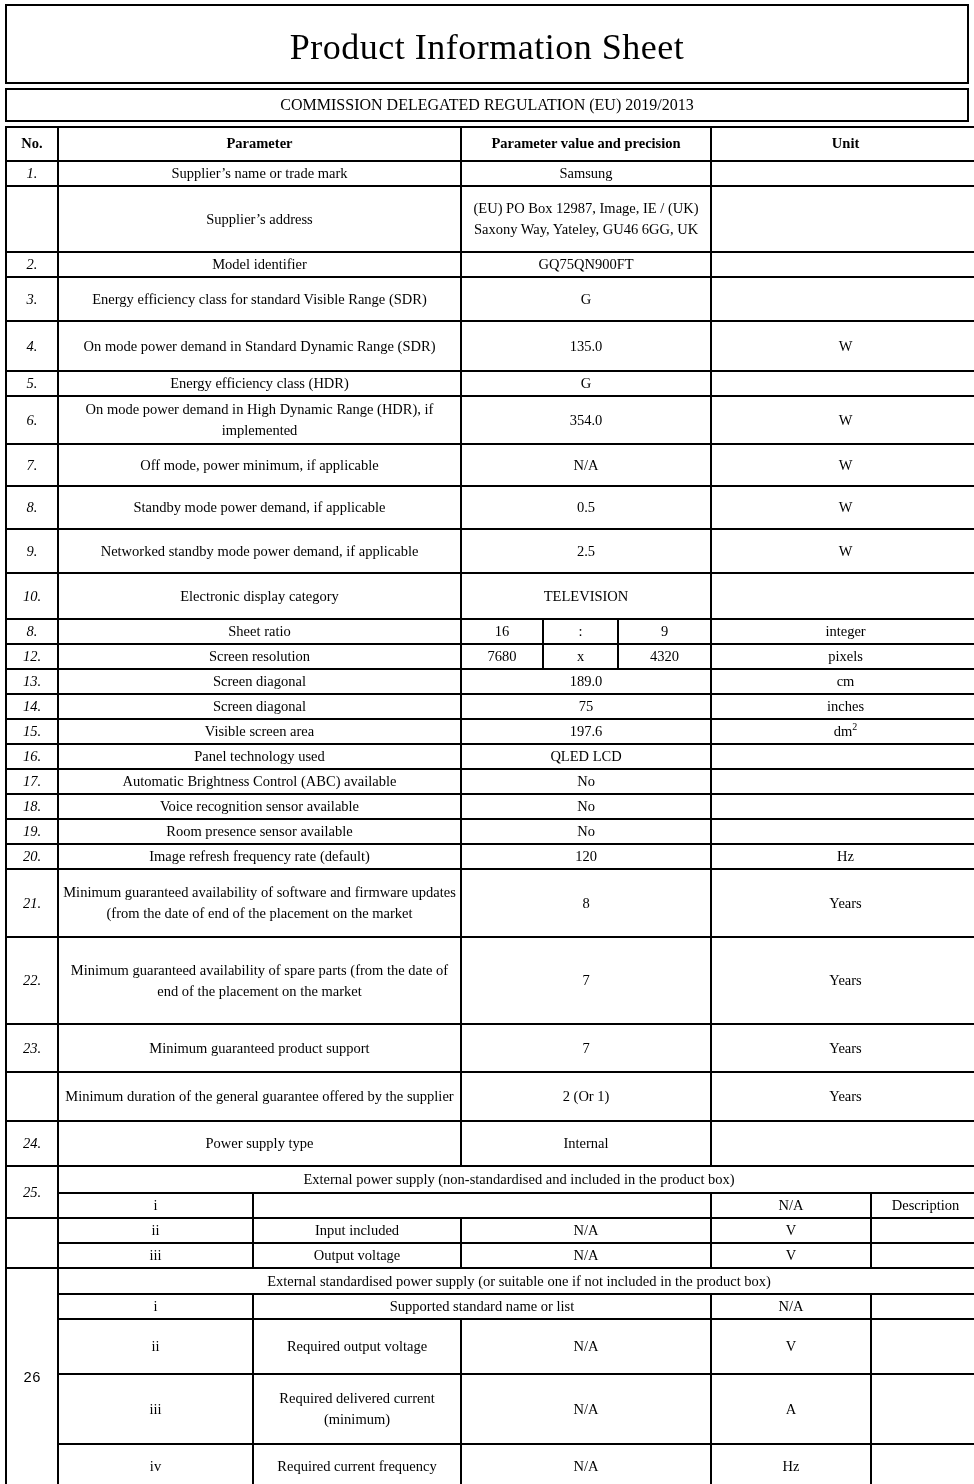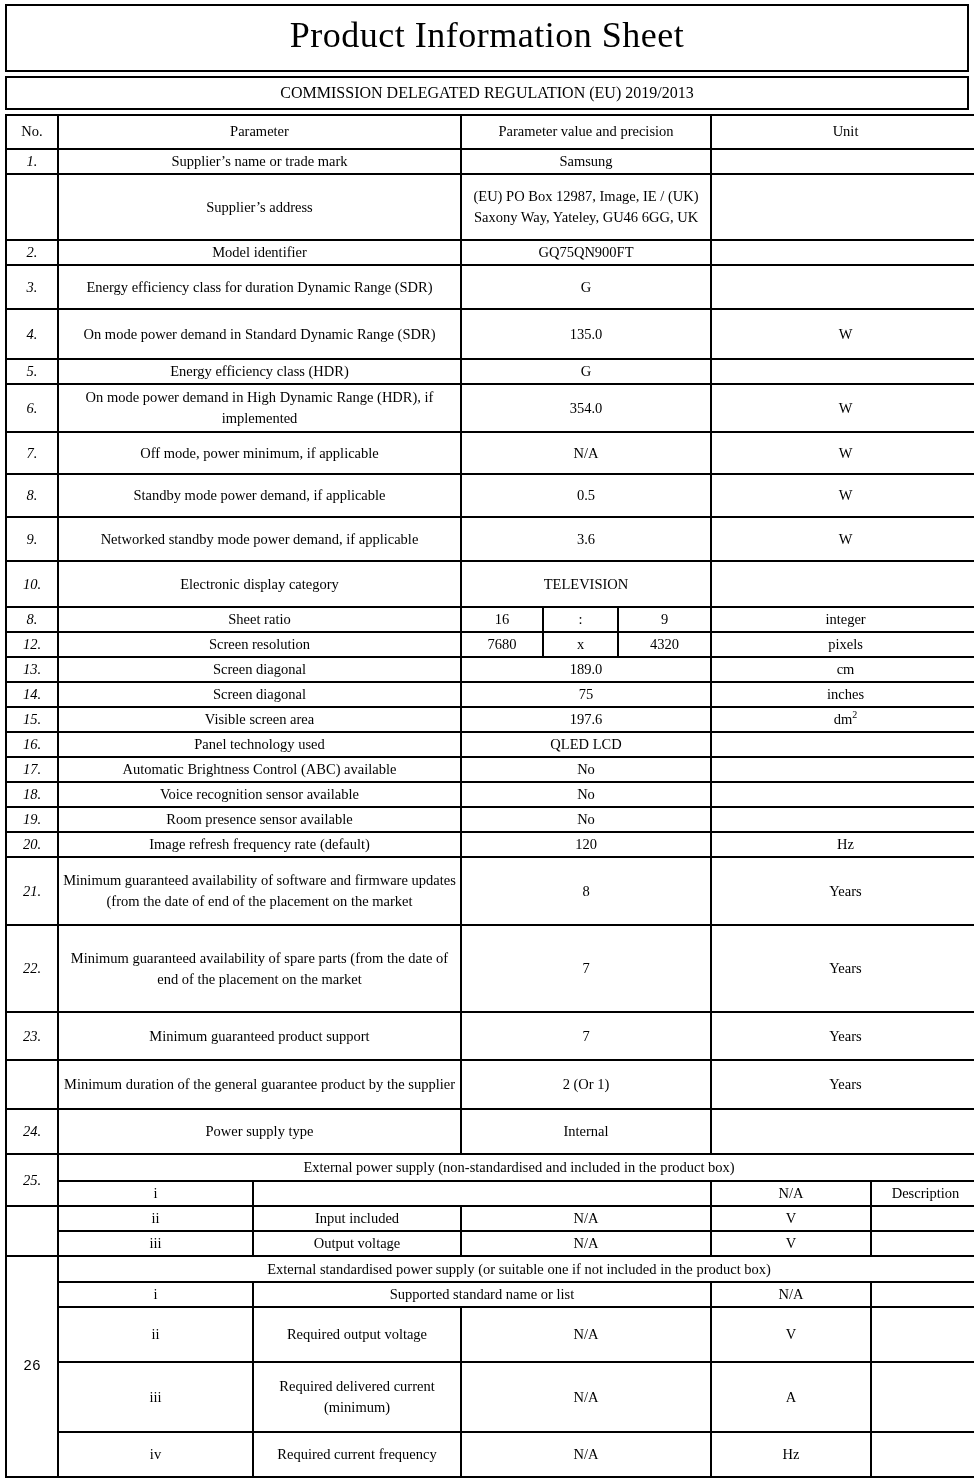--- a/index.html
+++ b/index.html
@@ -9,21 +9,21 @@
     font-family: "Liberation Serif", "DejaVu Serif", serif;
   }
   .page { padding: 4px 5px 5px 5px; box-sizing: border-box; }
 
   .title-box {
     border: 2px solid #000;
     text-align: center;
     padding: 8px 0 14px 0;
     margin-bottom: 4px;
   }
-  .title { font-size: 36px; letter-spacing: 0.5px; }
+  .title { font-size: 36px; letter-spacing: 0.5px; margin-top: 12px; }
 
   .subtitle-box {
     border: 2px solid #000;
     text-align: center;
     padding: 6px 0;
     margin-bottom: 4px;
   }
   .subtitle { font-size: 16px; }
 
   table.sheet {
@@ -36,21 +36,21 @@
     text-align: center;
     vertical-align: middle;
     font-size: 14.5px;
     line-height: 1.45;
     padding: 1px 4px;
     overflow: hidden;
     word-wrap: break-word;
   }
   td.no-cell { font-style: italic; }
   td.no-plain { font-style: normal; font-family: Liberation Mono, monospace; }
-  td.hdr { font-size: 14.5px; }
+  td.hdr { font-size: 14.5px; font-weight: bold; }
   sup.unit-sup { font-size: 10px; line-height: 0; }
 </style>
 </head>
 <body>
 
 <div class="page">
 
   <div class="title-box">
     <div class="title">Product Information Sheet</div>
   </div>
@@ -95,21 +95,21 @@
 
     <tr style="height:21px">
       <td class="no-cell">2.</td>
       <td colspan="2">Model identifier</td>
       <td colspan="3">GQ75QN900FT</td>
       <td colspan="2"></td>
     </tr>
 
     <tr style="height:44px">
       <td class="no-cell">3.</td>
-      <td colspan="2">Energy efficiency class for duration Dynamic Range (SDR)</td>
+      <td colspan="2">Energy efficiency class for standard Visible Range (SDR)</td>
       <td colspan="3">G</td>
       <td colspan="2"></td>
     </tr>
 
     <tr style="height:50px">
       <td class="no-cell">4.</td>
       <td colspan="2">On mode power demand in Standard Dynamic Range (SDR)</td>
       <td colspan="3">135.0</td>
       <td colspan="2">W</td>
     </tr>
@@ -138,21 +138,21 @@
     <tr style="height:43px">
       <td class="no-cell">8.</td>
       <td colspan="2">Standby mode power demand, if applicable</td>
       <td colspan="3">0.5</td>
       <td colspan="2">W</td>
     </tr>
 
     <tr style="height:44px">
       <td class="no-cell">9.</td>
       <td colspan="2">Networked standby mode power demand, if applicable</td>
-      <td colspan="3">3.6</td>
+      <td colspan="3">2.5</td>
       <td colspan="2">W</td>
     </tr>
 
     <tr style="height:46px">
       <td class="no-cell">10.</td>
       <td colspan="2">Electronic display category</td>
       <td colspan="3">TELEVISION</td>
       <td colspan="2"></td>
     </tr>
 
@@ -246,21 +246,21 @@
 
     <tr style="height:48px">
       <td class="no-cell">23.</td>
       <td colspan="2">Minimum guaranteed product support</td>
       <td colspan="3">7</td>
       <td colspan="2">Years</td>
     </tr>
 
     <tr style="height:49px">
       <td class="no-cell"></td>
-      <td colspan="2">Minimum duration of the general guarantee product by the supplier</td>
+      <td colspan="2">Minimum duration of the general guarantee offered by the supplier</td>
       <td colspan="3">2 (Or 1)</td>
       <td colspan="2">Years</td>
     </tr>
 
     <tr style="height:45px">
       <td class="no-cell">24.</td>
       <td colspan="2">Power supply type</td>
       <td colspan="3">Internal</td>
       <td colspan="2"></td>
     </tr>

